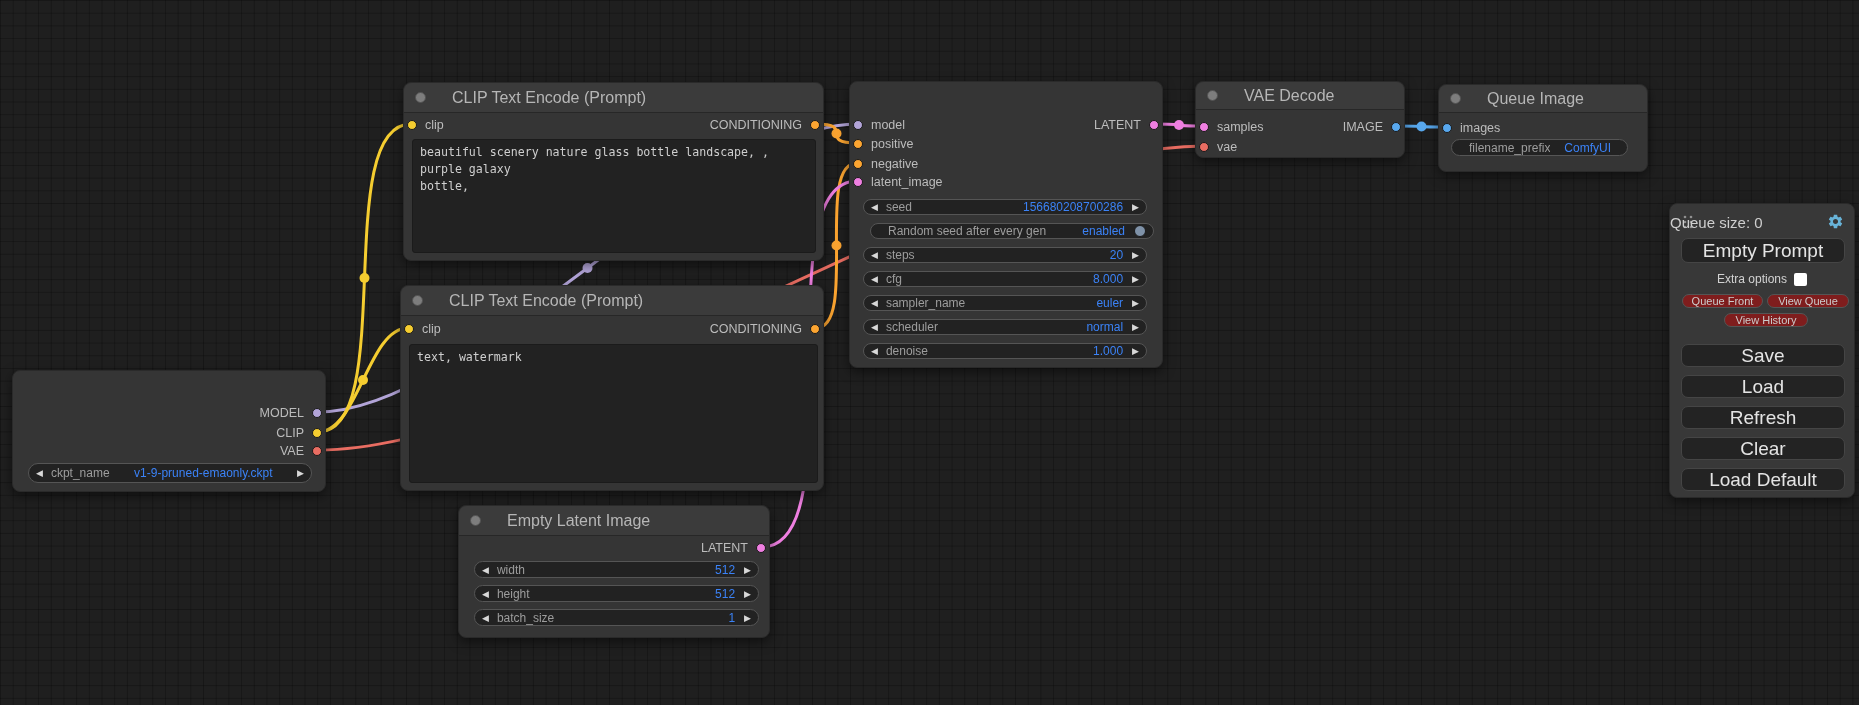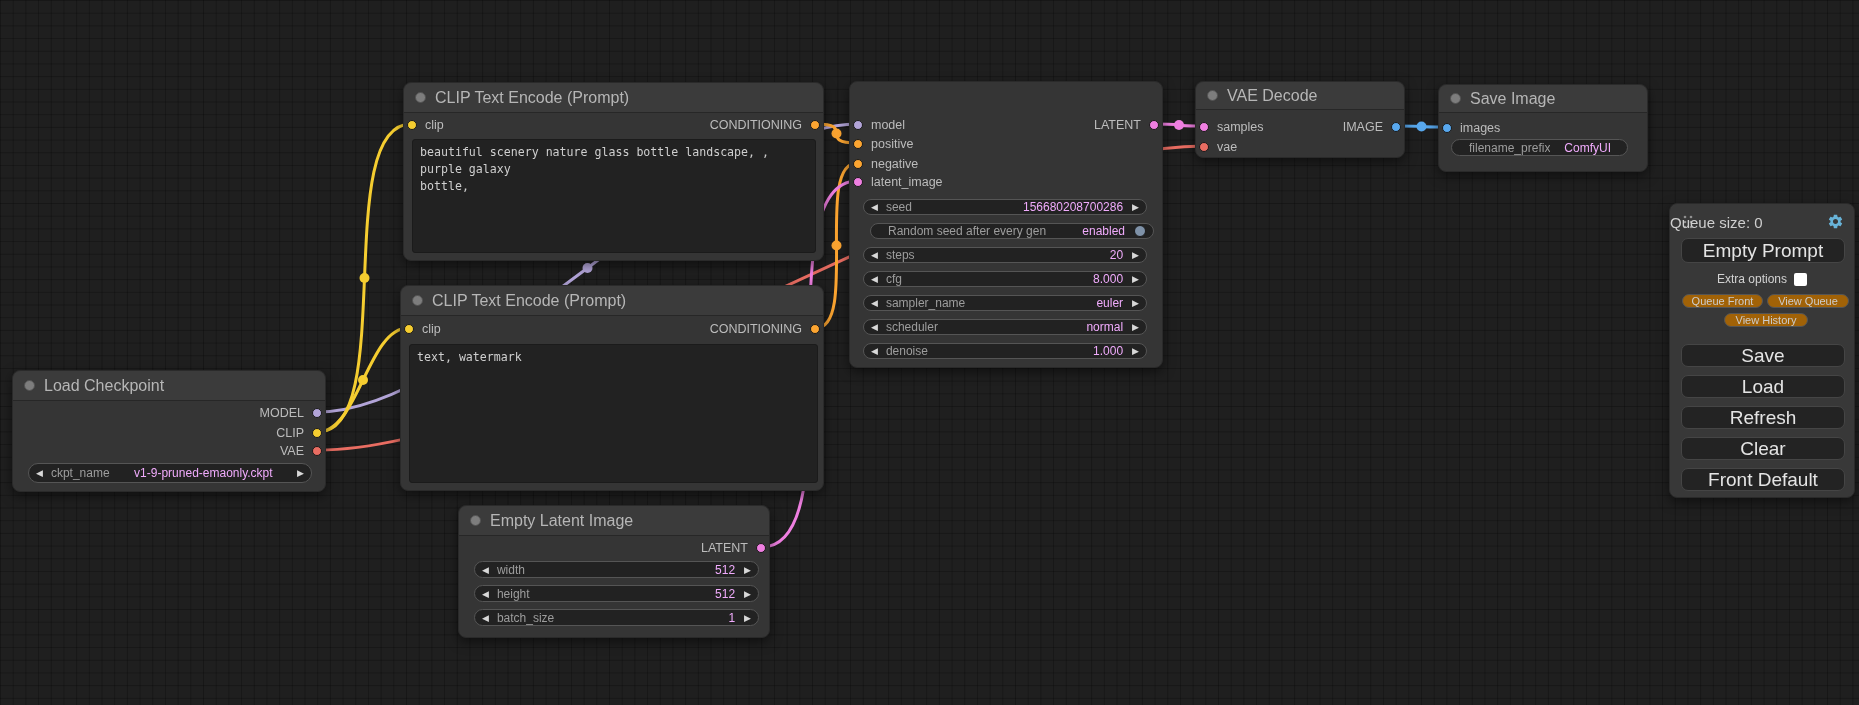--- a/index.html
+++ b/index.html
@@ -11,57 +11,57 @@
       linear-gradient(rgba(0,0,0,.25) 1px, transparent 1px),
       linear-gradient(90deg, rgba(0,0,0,.25) 1px, transparent 1px);
     background-size:12.7px 12.7px;
   }
   #wires{position:absolute;left:0;top:0;z-index:1;}
   .node{
     position:absolute;z-index:2;background:#353535;border:1px solid #2a2a2a;
     border-radius:8px;box-shadow:0 4px 12px rgba(0,0,0,.5);box-sizing:border-box;
   }
   .node-title{
-    height:30px;display:flex;align-items:center;gap:9px;padding:0 11px;
+    height:30px;display:flex;align-items:center;gap:26px;padding:0 11px;
     background:#3b3b3b;border-radius:8px 8px 0 0;border-bottom:1px solid #272727;
     color:#b6b6b6;font-size:16px;box-sizing:border-box;
   }
   .collapse-dot{width:11px;height:11px;border-radius:50%;background:#7d7d7d;border:1px solid #525252;box-sizing:border-box;flex:0 0 auto;}
   .slot{position:absolute;display:flex;align-items:center;gap:8px;height:16px;font-size:12.5px;color:#bcbcbc;white-space:nowrap;}
   .slot.in{left:3px;}
   .slot.out{right:3px;}
   .port{width:10px;height:10px;border-radius:50%;border:1px solid #1a1a1a;box-sizing:border-box;flex:0 0 auto;background:#888;}
   .node-text{
     position:absolute;background:#222;border:1px solid #1b1b1b;border-radius:3px;
     font-family:"DejaVu Sans Mono", monospace;font-size:11.6px;line-height:1.45;
     color:#cfcfcf;padding:4px 7px;white-space:pre-wrap;box-sizing:border-box;overflow:hidden;
   }
   .widget{
     position:absolute;display:flex;align-items:center;background:#222;
     border:1px solid #555;border-radius:10px;font-size:12px;color:#c8c8c8;
     padding:0 7px;box-sizing:border-box;white-space:nowrap;
   }
   .widget .arrow{color:#d8d8d8;font-size:9px;flex:0 0 auto;}
   .widget .wlabel{color:#9d9d9d;margin-left:8px;overflow:hidden;}
-  .widget .wvalue{margin-left:auto;color:#f0abfc;margin-right:9px;text-align:center;}
+  .widget .wvalue{margin-left:auto;color:#3b82f6;margin-right:9px;text-align:center;}
   .widget .wvalue.centerv{margin:0 auto;}
   .widget.plain .wlabel{margin-left:10px;}
   .toggle-dot{width:12px;height:12px;border-radius:50%;border:1px solid #1a1a1a;box-sizing:border-box;flex:0 0 auto;}
   
   #queue-panel{
     position:absolute;z-index:3;background:#383838;border:1px solid #2a2a2a;border-radius:8px;
     box-shadow:0 4px 12px rgba(0,0,0,.5);box-sizing:border-box;
   }
   .qbtn{
     position:absolute;display:flex;align-items:center;justify-content:center;
     background:#232323;border:1px solid #454545;border-radius:7px;color:#e4e4e4;
     box-sizing:border-box;cursor:pointer;
   }
   .qbtn.big{font-size:19px;}
-  .qbtn.small{font-size:11px;color:#cccccc;border-radius:8px;background:#a16207;border:1px solid #555;}
+  .qbtn.small{font-size:11px;color:#cccccc;border-radius:8px;background:#7f1d1d;border:1px solid #555;}
   #queue-header{position:absolute;left:0;top:8px;width:100%;height:20px;display:flex;align-items:center;}
   #queue-size{position:absolute;left:0;width:100%;text-align:left;color:#cfcfcf;font-size:15px;}
   #grip{position:absolute;left:13px;top:3px;}
   #gear{position:absolute;right:10px;top:1px;width:17px;height:17px;}
   #extra-row{position:absolute;display:flex;align-items:center;gap:7px;width:100%;justify-content:center;color:#d2d2d2;font-size:12px;}
   #extra-checkbox{width:13px;height:13px;background:#ffffff;border-radius:2px;display:inline-block;}
 </style>
 </head>
 <body>
 
@@ -80,24 +80,20 @@
     <circle cx="836.5" cy="245.5" r="5" fill="#fca531"></circle>
     <path d="M 762 547 C 856.5320712774242 547, 762.4679287225758 181, 857 181" stroke="#ef7fe1" stroke-width="3" fill="none" stroke-linecap="round"></path>
     <circle cx="809.5" cy="364" r="5" fill="#ef7fe1"></circle>
     <path d="M 1155 124 C 1195 124, 1163 126, 1203 126" stroke="#ef7fe1" stroke-width="3" fill="none" stroke-linecap="round"></path>
     <circle cx="1179" cy="125" r="5" fill="#ef7fe1"></circle>
     <path d="M 1397 126 C 1437 126, 1406 127, 1446 127" stroke="#58a8ee" stroke-width="3" fill="none" stroke-linecap="round"></path>
     <circle cx="1421.5" cy="126.5" r="5" fill="#58a8ee"></circle>
   </svg>
 
 <div class="node" style="left:12px;top:370px;width:314px;height:122px;">
-  <div class="node-title">
-    <span class="collapse-dot"></span>
-    <span>Load Checkpoint</span>
-  </div>
   <div class="slot out" style="top:34px">
     <span>MODEL</span>
     <span class="port" style="background: rgb(178, 164, 216);"></span>
   </div>
   <div class="slot out" style="top:54px">
     <span>CLIP</span>
     <span class="port" style="background: rgb(245, 205, 48);"></span>
   </div>
   <div class="slot out" style="top:72px">
     <span>VAE</span>
@@ -252,21 +248,21 @@
   </div>
   <div class="slot out" style="top:37px">
     <span>IMAGE</span>
     <span class="port" style="background: rgb(88, 168, 238);"></span>
   </div>
 </div>
 
 <div class="node" style="left:1438px;top:84px;width:210px;height:88px;">
   <div class="node-title" style="height:28px;">
     <span class="collapse-dot"></span>
-    <span>Save Image</span>
+    <span>Queue Image</span>
   </div>
   <div class="slot in" style="top:35px">
     <span class="port" style="background: rgb(88, 168, 238);"></span>
     <span>images</span>
   </div>
   <div class="widget plain" style="left:12px;top:54px;width:177px;height:17px;">
     <span class="wlabel">filename_prefix</span>
     <span class="wvalue">ComfyUI</span>
   </div>
 </div>
@@ -291,14 +287,14 @@
     <span>Extra options</span>
     <span id="extra-checkbox"></span>
   </div>
   <div class="qbtn small" style="left:12px;top:90px;width:81px;height:14px;">Queue Front</div>
   <div class="qbtn small" style="left:97px;top:90px;width:82px;height:14px;">View Queue</div>
   <div class="qbtn small" style="left:54px;top:109px;width:84px;height:14px;">View History</div>
   <div class="qbtn big" style="left:11px;top:140px;width:164px;height:23px;">Save</div>
   <div class="qbtn big" style="left:11px;top:171px;width:164px;height:23px;">Load</div>
   <div class="qbtn big" style="left:11px;top:202px;width:164px;height:23px;">Refresh</div>
   <div class="qbtn big" style="left:11px;top:233px;width:164px;height:23px;">Clear</div>
-  <div class="qbtn big" style="left:11px;top:264px;width:164px;height:23px;">Front Default</div>
+  <div class="qbtn big" style="left:11px;top:264px;width:164px;height:23px;">Load Default</div>
 </div>
 
 </body></html>

